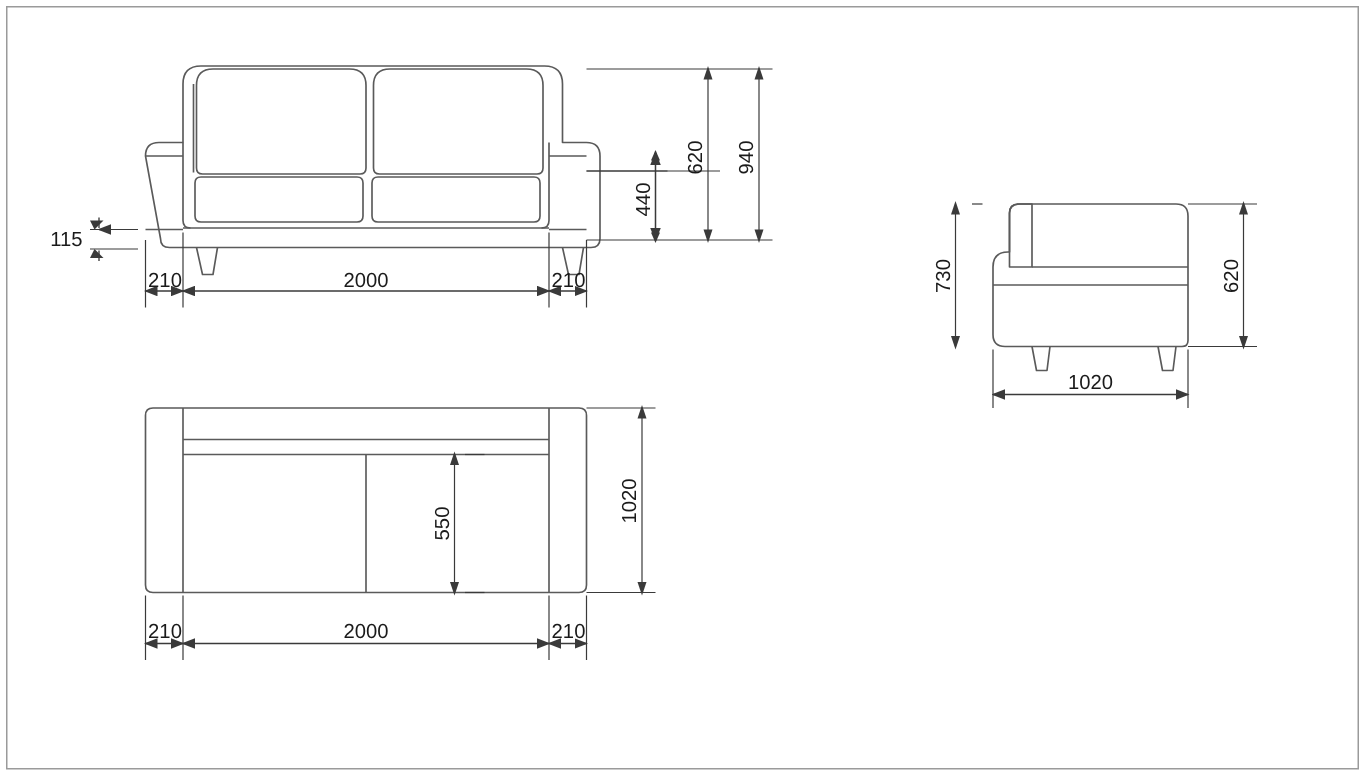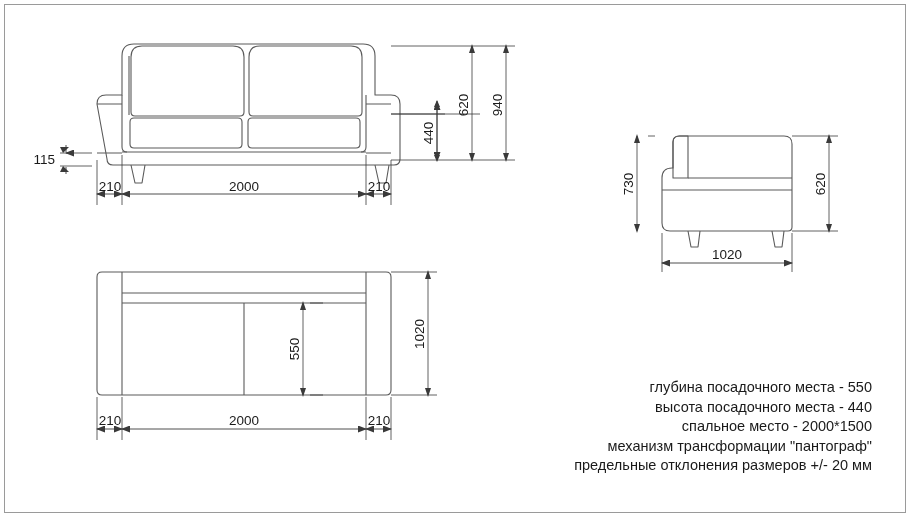--- a/index.html
+++ b/index.html
@@ -227,21 +227,14 @@
       <path d="M300,388 L306,388 L303,397 z" fill="#3a3a3a" stroke="none"></path>
       <text class="dim-label" x="299" y="349" text-anchor="middle" transform="rotate(-90 299 349)">550</text>
 
       <path d="M428,272 L428,395" stroke="#3a3a3a" stroke-width="0.8" fill="none"></path>
       <path d="M425,279 L431,279 L428,270 z" fill="#3a3a3a" stroke="none"></path>
       <path d="M425,388 L431,388 L428,397 z" fill="#3a3a3a" stroke="none"></path>
       <text class="dim-label" x="424" y="334" text-anchor="middle" transform="rotate(-90 424 334)">1020</text>
     </g>
   </svg>
 
-  <div class="spec-list">
-    <span class="spec-line">глубина посадочного места - 550</span>
-    <span class="spec-line">высота посадочного места - 440</span>
-    <span class="spec-line">спальное место - 2000*1500</span>
-    <span class="spec-line">механизм трансформации "пантограф"</span>
-    <span class="spec-line">предельные отклонения размеров +/- 20 мм</span>
-  </div>
 
 </div>
 
 </body></html>

